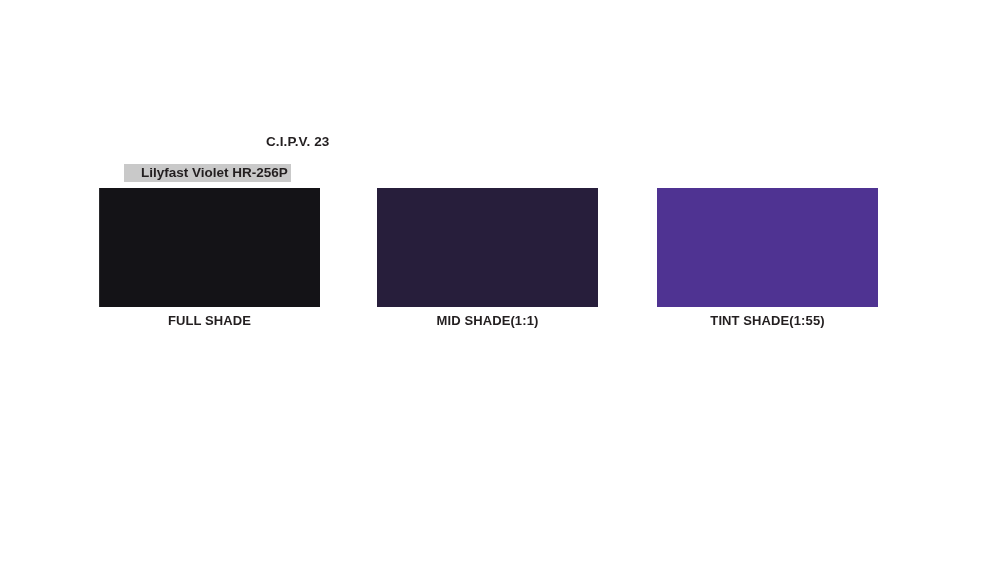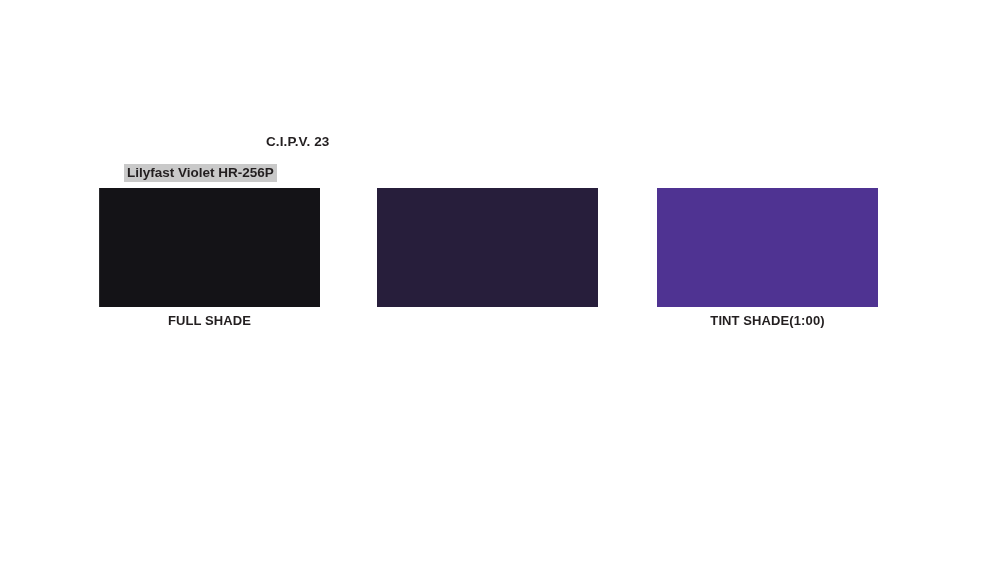--- a/index.html
+++ b/index.html
@@ -30,21 +30,21 @@
     white-space: nowrap;
   }
   .product-name {
     position: absolute;
     left: 124px;
     top: 164px;
     font-size: 13.5px;
     font-weight: bold;
     color: #231f20;
     background: #c9c9c9;
-    padding: 1px 3px 2px 3px;
+    padding: 1px 3px 2px 17px;
     white-space: nowrap;
     line-height: 15px;
   }
   
   .swatch-group {
     position: absolute;
     top: 188px;
     width: 221px;
   }
   .swatch-group.g1 { left: 99px;  width: 221px; }
@@ -79,20 +79,21 @@
 
   <div class="product-name" style="background: rgb(201, 201, 201);">Lilyfast Violet HR-256P</div>
 
   <div class="swatch-group g1">
     <div class="swatch s1" style="background: rgb(20, 19, 23);"></div>
     <div class="swatch-caption">FULL SHADE</div>
   </div>
 
   <div class="swatch-group g2">
     <div class="swatch s2" style="background: rgb(39, 30, 59);"></div>
+    <div class="swatch-caption">MID SHADE(1:1)</div>
   </div>
 
   <div class="swatch-group g3">
     <div class="swatch s3" style="background: rgb(79, 51, 146);"></div>
-    <div class="swatch-caption">TINT SHADE(1:00)</div>
+    <div class="swatch-caption">TINT SHADE(1:55)</div>
   </div>
 
 </div>
 
 </body></html>

